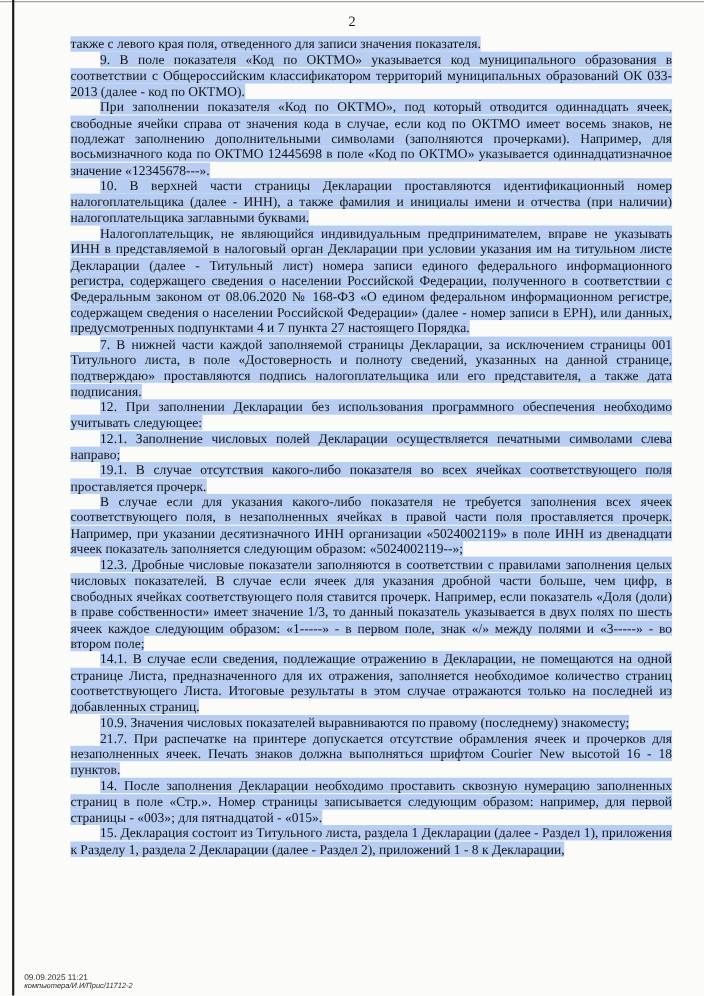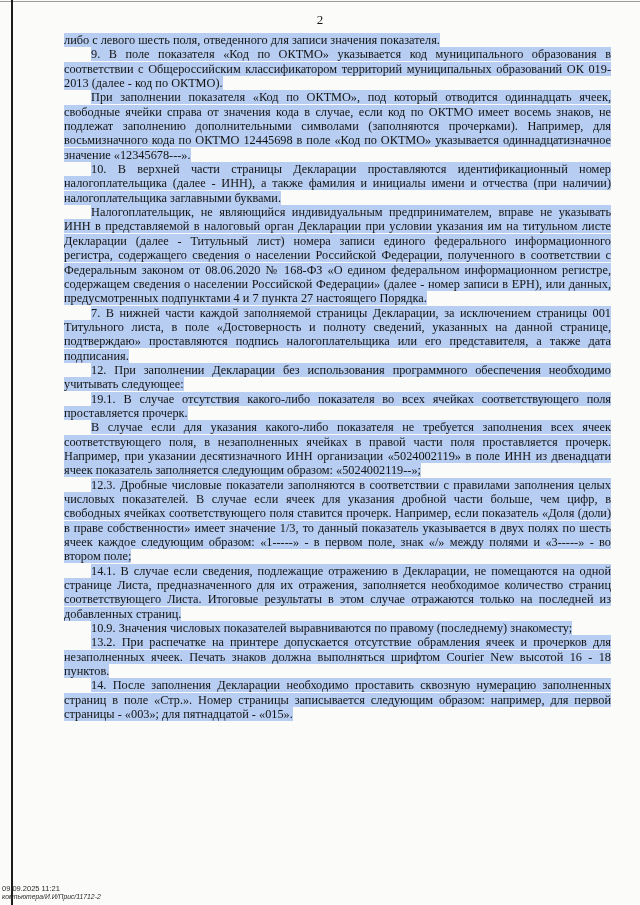--- a/index.html
+++ b/index.html
@@ -29,48 +29,50 @@
     text-align: justify;
   }
   p.para { margin: 0; text-indent: 27px; }
   p.para.noindent { text-indent: 0; }
   .hl {
     background: var(--hl, #b7cdf1);
     box-decoration-break: clone;
     -webkit-box-decoration-break: clone;
   }
   .footer {
-    position: absolute; left: 2px; bottom: 4px;
+    position: absolute; left: 22px; bottom: 4px;
     font-family: "Liberation Sans", sans-serif;
     color: #2a2a2a;
   }
   .footer-line1 { font-size: 7.5px; line-height: 9px; }
   .footer-line2 { font-size: 6.8px; line-height: 8.5px; font-style: italic; }
 </style>
 </head>
 <body>
 
 <div class="scan-top-edge"></div>
 <div class="scan-left-rule"></div>
 
 <div class="page-number">2</div>
 
 <div class="content">
-  <p class="para noindent"><span class="hl">либо с левого шесть поля, отведенного для записи значения показателя.</span></p>
-  <p class="para"><span class="hl">9. В поле показателя «Код по ОКТМО» указывается код муниципального образования в соответствии с Общероссийским классификатором территорий муниципальных образований ОК 019-2013 (далее - код по ОКТМО).</span></p>
+  <p class="para noindent"><span class="hl">также с левого края поля, отведенного для записи значения показателя.</span></p>
+  <p class="para"><span class="hl">9. В поле показателя «Код по ОКТМО» указывается код муниципального образования в соответствии с Общероссийским классификатором территорий муниципальных образований ОК 033-2013 (далее - код по ОКТМО).</span></p>
   <p class="para"><span class="hl">При заполнении показателя «Код по ОКТМО», под который отводится одиннадцать ячеек, свободные ячейки справа от значения кода в случае, если код по ОКТМО имеет восемь знаков, не подлежат заполнению дополнительными символами (заполняются прочерками). Например, для восьмизначного кода по ОКТМО 12445698 в поле «Код по ОКТМО» указывается одиннадцатизначное значение «12345678---».</span></p>
   <p class="para"><span class="hl">10. В верхней части страницы Декларации проставляются идентификационный номер налогоплательщика (далее - ИНН), а также фамилия и инициалы имени и отчества (при наличии) налогоплательщика заглавными буквами.</span></p>
   <p class="para"><span class="hl">Налогоплательщик, не являющийся индивидуальным предпринимателем, вправе не указывать ИНН в представляемой в налоговый орган Декларации при условии указания им на титульном листе Декларации (далее - Титульный лист) номера записи единого федерального информационного регистра, содержащего сведения о населении Российской Федерации, полученного в соответствии с Федеральным законом от 08.06.2020 № 168-ФЗ «О едином федеральном информационном регистре, содержащем сведения о населении Российской Федерации» (далее - номер записи в ЕРН), или данных, предусмотренных подпунктами 4 и 7 пункта 27 настоящего Порядка.</span></p>
   <p class="para"><span class="hl">7. В нижней части каждой заполняемой страницы Декларации, за исключением страницы 001 Титульного листа, в поле «Достоверность и полноту сведений, указанных на данной странице, подтверждаю» проставляются подпись налогоплательщика или его представителя, а также дата подписания.</span></p>
   <p class="para"><span class="hl">12. При заполнении Декларации без использования программного обеспечения необходимо учитывать следующее:</span></p>
+  <p class="para"><span class="hl">12.1. Заполнение числовых полей Декларации осуществляется печатными символами слева направо;</span></p>
   <p class="para"><span class="hl">19.1. В случае отсутствия какого-либо показателя во всех ячейках соответствующего поля проставляется прочерк.</span></p>
   <p class="para"><span class="hl">В случае если для указания какого-либо показателя не требуется заполнения всех ячеек соответствующего поля, в незаполненных ячейках в правой части поля проставляется прочерк. Например, при указании десятизначного ИНН организации «5024002119» в поле ИНН из двенадцати ячеек показатель заполняется следующим образом: «5024002119--»;</span></p>
   <p class="para"><span class="hl">12.3. Дробные числовые показатели заполняются в соответствии с правилами заполнения целых числовых показателей. В случае если ячеек для указания дробной части больше, чем цифр, в свободных ячейках соответствующего поля ставится прочерк. Например, если показатель «Доля (доли) в праве собственности» имеет значение 1/3, то данный показатель указывается в двух полях по шесть ячеек каждое следующим образом: «1-----» - в первом поле, знак «/» между полями и «3-----» - во втором поле;</span></p>
   <p class="para"><span class="hl">14.1. В случае если сведения, подлежащие отражению в Декларации, не помещаются на одной странице Листа, предназначенного для их отражения, заполняется необходимое количество страниц соответствующего Листа. Итоговые результаты в этом случае отражаются только на последней из добавленных страниц.</span></p>
   <p class="para"><span class="hl">10.9. Значения числовых показателей выравниваются по правому (последнему) знакоместу;</span></p>
-  <p class="para"><span class="hl">13.2. При распечатке на принтере допускается отсутствие обрамления ячеек и прочерков для незаполненных ячеек. Печать знаков должна выполняться шрифтом Courier New высотой 16 - 18 пунктов.</span></p>
+  <p class="para"><span class="hl">21.7. При распечатке на принтере допускается отсутствие обрамления ячеек и прочерков для незаполненных ячеек. Печать знаков должна выполняться шрифтом Courier New высотой 16 - 18 пунктов.</span></p>
   <p class="para"><span class="hl">14. После заполнения Декларации необходимо проставить сквозную нумерацию заполненных страниц в поле «Стр.». Номер страницы записывается следующим образом: например, для первой страницы - «003»; для пятнадцатой - «015».</span></p>
+  <p class="para"><span class="hl">15. Декларация состоит из Титульного листа, раздела 1 Декларации (далее - Раздел 1), приложения к Разделу 1, раздела 2 Декларации (далее - Раздел 2), приложений 1 - 8 к Декларации,</span></p>
 </div>
 
 <div class="footer">
   <div class="footer-line1">09.09.2025 11:21</div>
   <div class="footer-line2">компьютера/И.И/Прис/11712-2</div>
 </div>
 
 </body></html>

